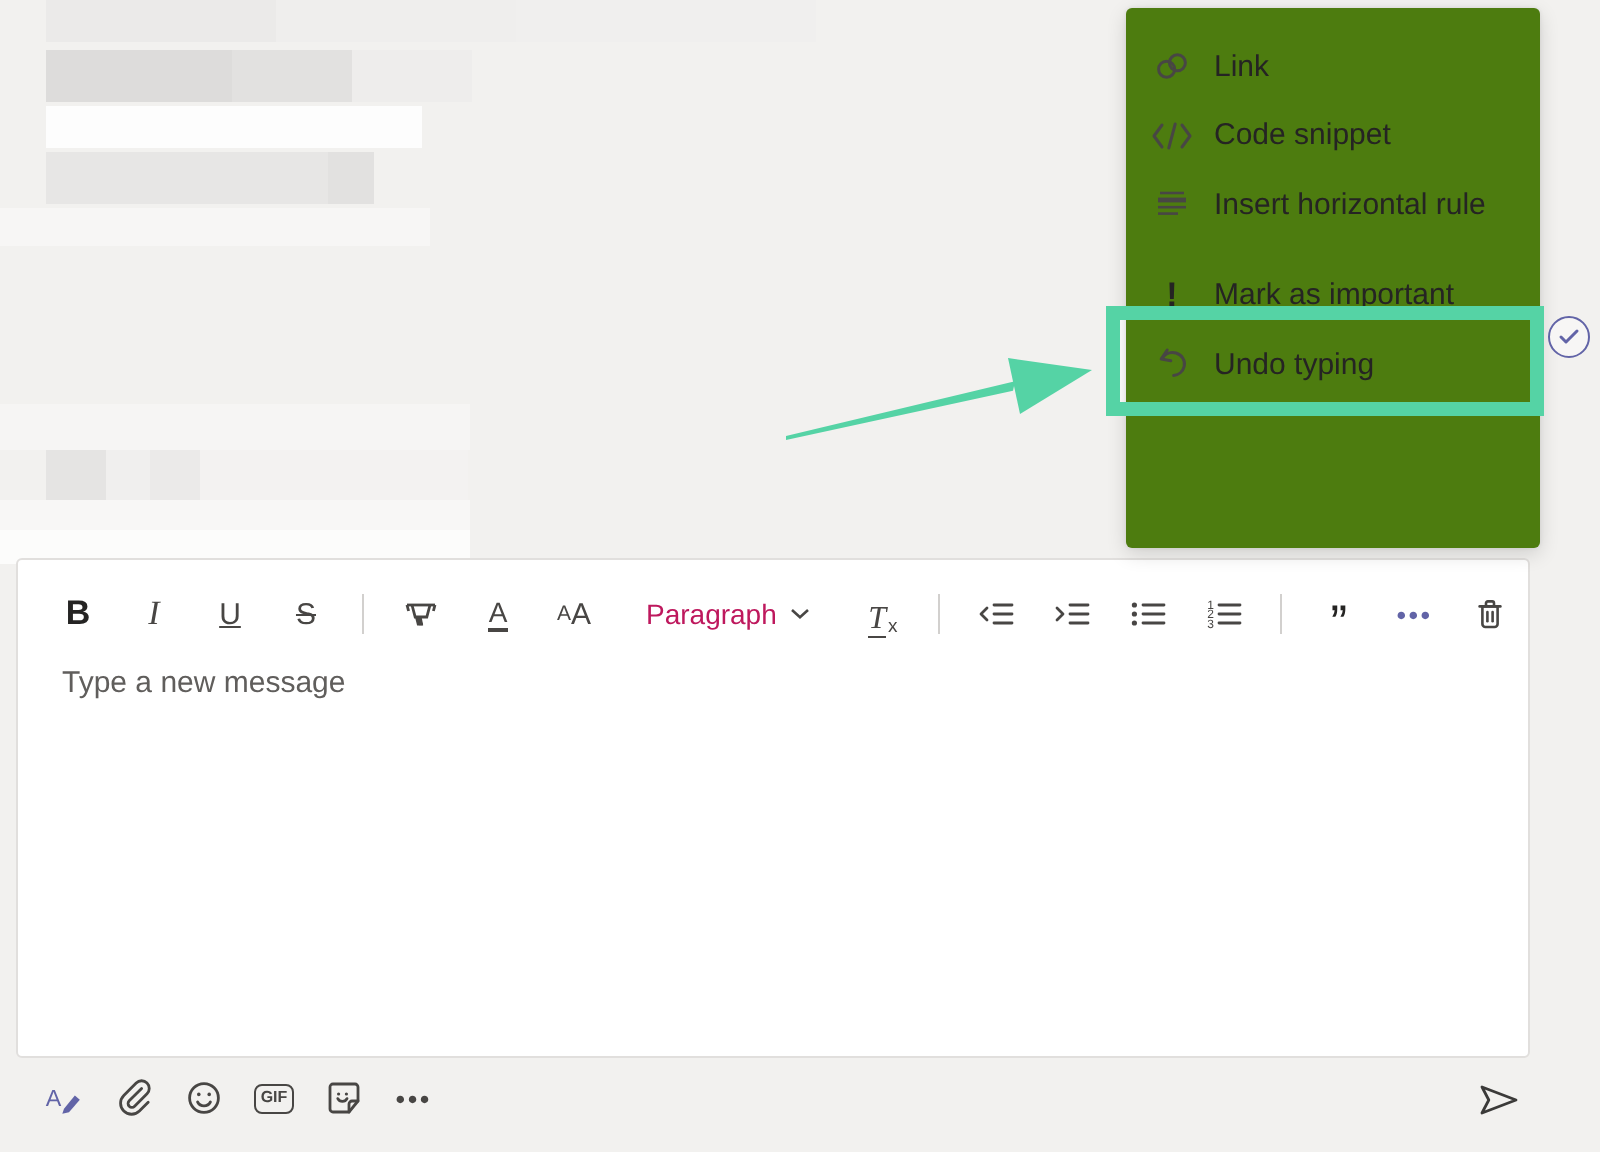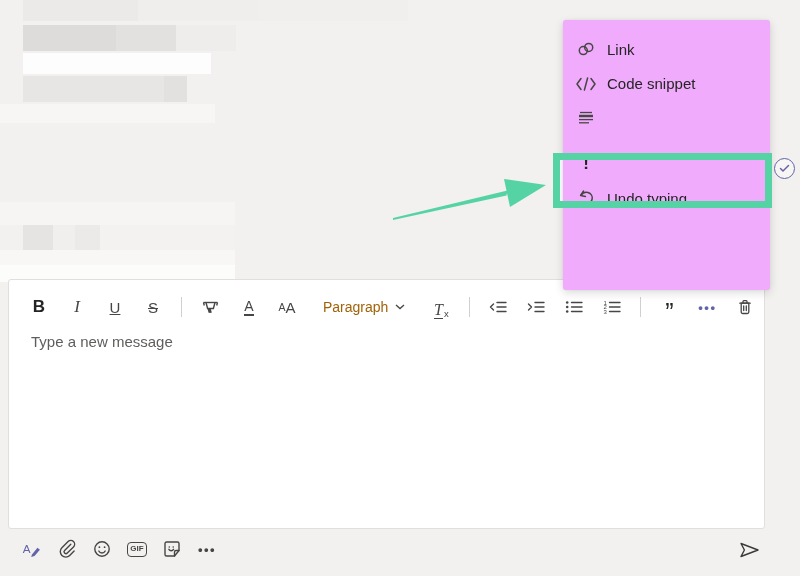--- a/index.html
+++ b/index.html
@@ -5,22 +5,22 @@
   * { margin:0; padding:0; box-sizing:border-box; }
   html,body { width:800px; height:576px; }
   body { font-family:"Liberation Sans", sans-serif; background:#f2f1ef; position:relative; overflow:hidden; }
 
   .stage { position:absolute; inset:0; width:800px; height:576px; background:#f2f1ef; }
 
   
   .blk { position:absolute; }
 
   
-  .menu { position:absolute; left:563px; top:20px; width:207px; height:270px;
-          background:#f0abfc; border-radius:3px; box-shadow:0 3px 10px rgba(0,0,0,.14), 0 0 2px rgba(0,0,0,.08);
+  .menu { position:absolute; left:563px; top:4px; width:207px; height:270px;
+          background:#4d7c0f; border-radius:3px; box-shadow:0 3px 10px rgba(0,0,0,.14), 0 0 2px rgba(0,0,0,.08);
           padding:12px 0 6px 0; z-index:30; }
   .menu-item { height:34.5px; display:flex; align-items:center; padding:0 12px; cursor:pointer; }
   .menu-item.hl { margin-top:11px; }
   .mi-icon { width:22px; display:flex; align-items:center; justify-content:center; color:#484644; margin-right:10px; flex:none; }
   .mi-label { font-size:15px; color:#252423; white-space:nowrap; }
   .excl { font-size:17px; font-weight:700; color:#252423; }
 
   
   .hl-underlay { position:absolute; left:553px; top:153px; width:219px; height:55px; background:#fff; z-index:20; }
   .hl-frame { position:absolute; left:553px; top:153px; width:219px; height:55px;
@@ -36,21 +36,21 @@
   .toolbar { display:flex; align-items:center; height:24px; margin:15px 14px 0 20px; color:#484644; }
   .tbi { min-width:20px; height:24px; display:flex; align-items:flex-end; justify-content:center;
          margin-right:18px; cursor:pointer; flex:none; align-items:center;}
   .tb-div { width:1px; height:20px; background:#d2d0ce; margin-right:18px; flex:none; }
   .b-bold { font-size:17px; font-weight:700; color:#252423; }
   .b-italic { font-family:"Liberation Serif", serif; font-style:italic; font-size:17px; }
   .b-under { font-size:15px; text-decoration:underline; }
   .b-strike { font-size:15px; text-decoration:line-through; }
   .a-under { font-size:14px; border-bottom:2.2px solid #484644; line-height:15px; }
   .aa .sm { font-size:10.5px; } .aa .lg { font-size:15px; }
-  .para { display:flex; align-items:center; gap:7px; font-size:14px; color:#a16207; margin:0 12px 0 8px; cursor:pointer; white-space:nowrap; }
+  .para { display:flex; align-items:center; gap:7px; font-size:14px; color:#be185d; margin:0 12px 0 8px; cursor:pointer; white-space:nowrap; }
   .tx { display:flex; align-items:flex-end; }
   .tx .t { font-family:"Liberation Serif", serif; font-style:italic; font-size:16px; border-bottom:1.6px solid #484644; line-height:16px; }
   .tx .x { font-size:9.5px; margin-left:1px; }
   .quote { font-size:25px; line-height:10px; padding-top:10px; color:#252423; }
   .dots { letter-spacing:1.5px; font-size:13px; font-weight:700; }
   .dots.purple { color:#6264a7; }
   .dots.gray { color:#484644; }
   .trash { margin-left:auto; margin-right:0; }
   .placeholder { margin:14px 0 0 22px; font-size:15px; color:#605e5c; }
 
@@ -114,27 +114,29 @@
 
     <div class="menu-item">
       <span class="mi-icon">
         <svg width="20" height="20" viewBox="0 0 20 20" stroke="#484644">
           <line x1="4" y1="4.5" x2="16" y2="4.5" stroke-width="1.3"></line>
           <line x1="3" y1="8" x2="17" y2="8" stroke-width="2.4"></line>
           <line x1="3" y1="11.6" x2="17" y2="11.6" stroke-width="1.3"></line>
           <line x1="3" y1="14.8" x2="13" y2="14.8" stroke-width="1.3"></line>
         </svg>
       </span>
+      <span class="mi-label">Insert horizontal rule</span>
     </div>
 
 
     <div class="menu-item hl">
       <span class="mi-icon">
           <span class="excl">!</span>
         </span>
+      <span class="mi-label">Mark as important</span>
     </div>
 
     <div class="menu-item">
       <span class="mi-icon">
         <svg width="20" height="20" viewBox="0 0 20 20" fill="none" stroke="#484644" stroke-width="1.5" stroke-linecap="round" stroke-linejoin="round">
           <path d="M5 7.2 C6.8 4.6 9.6 3.8 12 4.5 C15 5.4 16.8 8.3 16.1 11.2 C15.5 13.8 13.3 15.5 10.8 15.7"></path>
           <polyline points="7.6,3 4.6,7.5 9.4,8.4"></polyline>
         </svg>
       </span>
       <span class="mi-label">Undo typing</span>

